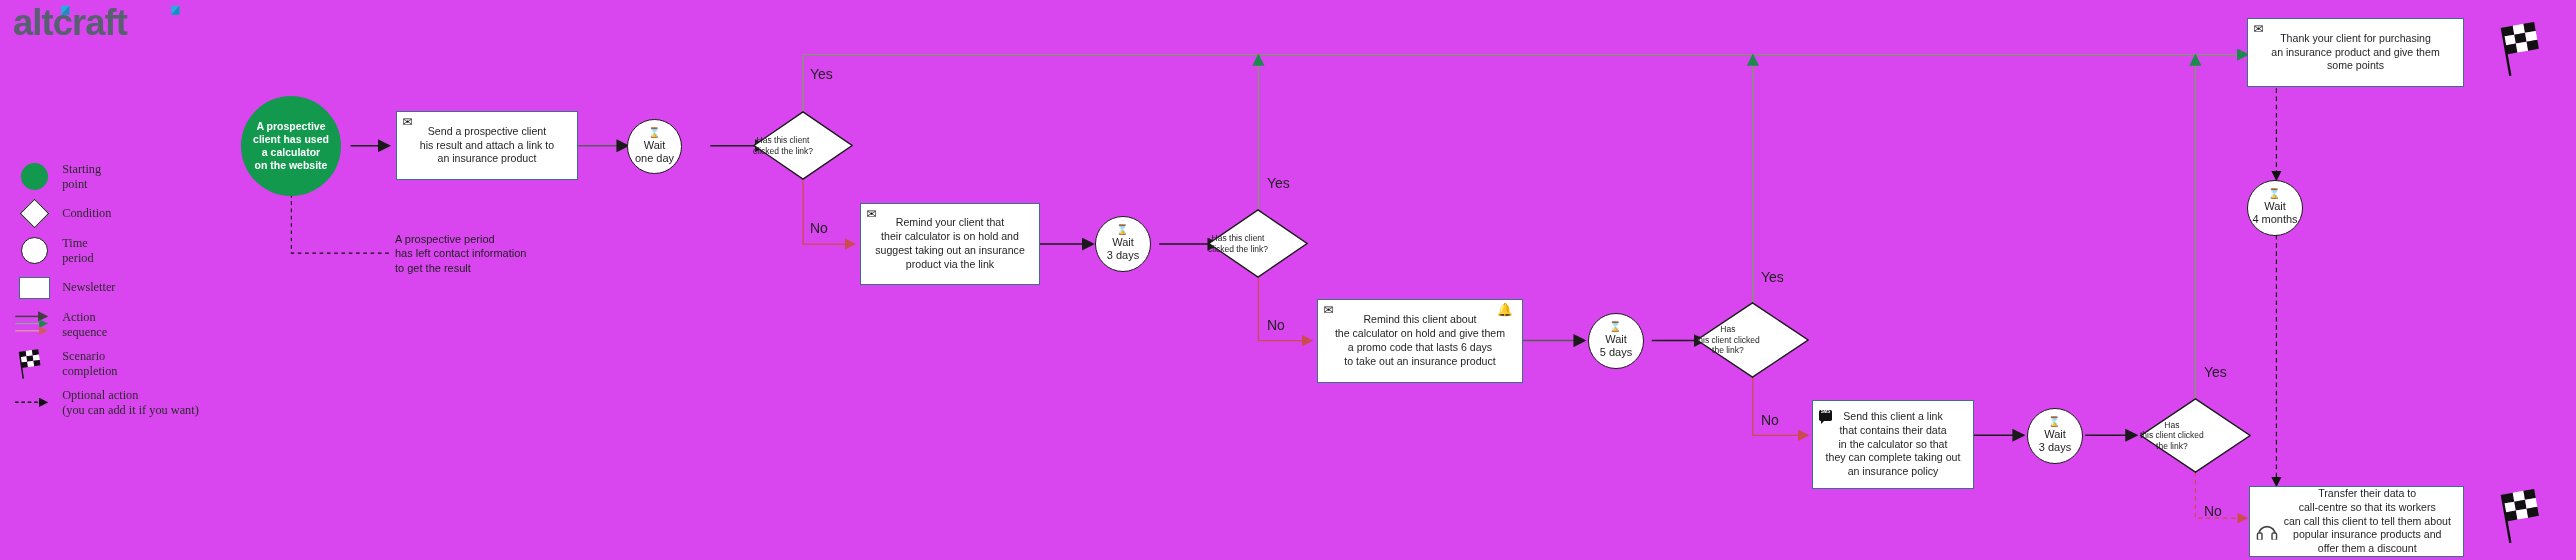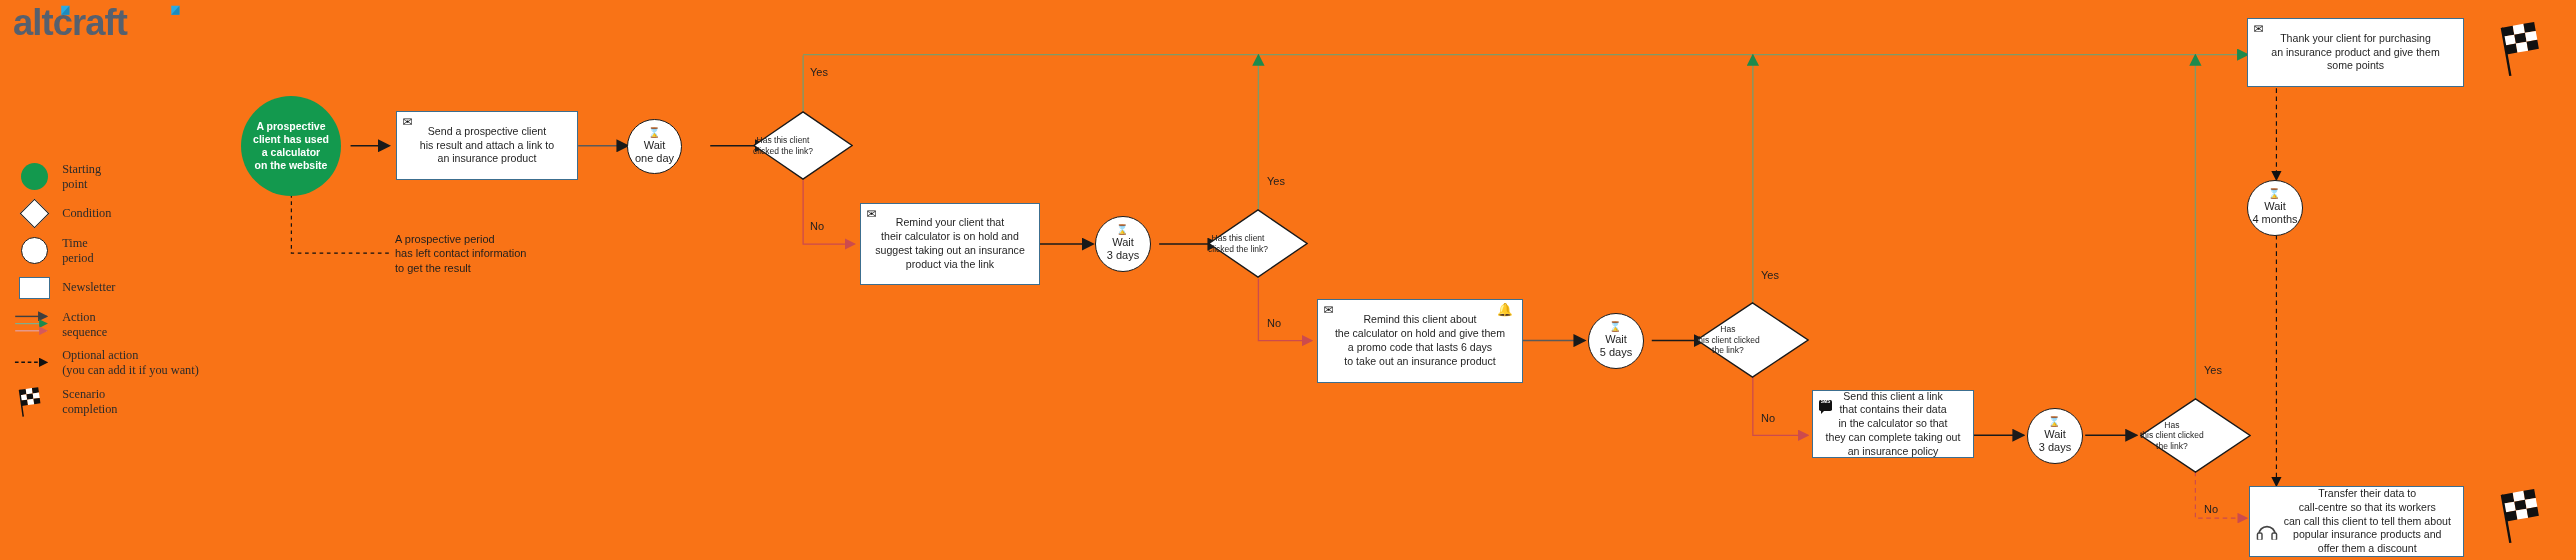--- a/index.html
+++ b/index.html
@@ -5,21 +5,21 @@
   * { box-sizing: border-box; }
   html, body {
     margin: 0; padding: 0;
     background: #ffffff;
     font-family: "Liberation Sans", sans-serif;
   }
   #canvas {
     position: relative;
     width: 2576px;
     height: 561px;
-    background: #f97316;
+    background: #d946ef;
     overflow: hidden;
     padding-left: 8px;
   }
 
   
   #logo {
     position: absolute;
     left: 12.7px; top: 1.8px;
     width: 191px; height: 42px;
   }
@@ -175,21 +175,21 @@
     z-index: 2;
     font-size: 8.5px;
     line-height: 1.22;
     color: #1f1f1f;
     text-align: center;
     white-space: pre-line;
   }
 
   .edge-label {
     position: absolute;
-    font-size: 11px;
+    font-size: 14px;
     color: #1f1f1f;
   }
 
   .flag { position: absolute; }
 
   .note-text {
     position: absolute;
     font-size: 11px;
     line-height: 1.3;
     color: #1f1f1f;
@@ -268,52 +268,52 @@
           <line x1="1" y1="14" x2="36" y2="14" stroke="#7fae8c" stroke-width="1.4" marker-end="url(#lgg)"></line>
           <line x1="1" y1="22" x2="36" y2="22" stroke="#e2a0a1" stroke-width="1.4" marker-end="url(#lgr)"></line>
         </svg>
       </div>
       <div class="legend-label">Action
 sequence</div>
     </div>
 
     <div class="legend-row">
       <div class="legend-glyph">
-        <svg width="42" height="14.6" viewBox="0 0 46 16">
-          <defs>
-            <marker id="lgd" markerWidth="7" markerHeight="7" refX="6" refY="3.5" orient="auto">
-              <path d="M0,0 L7,3.5 L0,7 z" fill="#111"></path>
-            </marker>
-          </defs>
-          <line x1="1" y1="8" x2="36" y2="8" stroke="#111" stroke-width="1.5" stroke-dasharray="4,3" marker-end="url(#lgd)"></line>
-        </svg>
-      </div>
-      <div class="legend-label">Optional action
-(you can add it if you want)</div>
-    </div>
-
-    <div class="legend-row">
-      <div class="legend-glyph">
         <svg width="36" height="31" viewBox="0 0 40 34">
           <g transform="rotate(-8 18 12)">
             <rect x="4" y="2" width="7" height="6" fill="#111"></rect>
             <rect x="11" y="2" width="7" height="6" fill="#fff"></rect>
             <rect x="18" y="2" width="7" height="6" fill="#111"></rect>
             <rect x="4" y="8" width="7" height="6" fill="#fff"></rect>
             <rect x="11" y="8" width="7" height="6" fill="#111"></rect>
             <rect x="18" y="8" width="7" height="6" fill="#fff"></rect>
             <rect x="4" y="14" width="7" height="6" fill="#111"></rect>
             <rect x="11" y="14" width="7" height="6" fill="#fff"></rect>
             <rect x="18" y="14" width="7" height="6" fill="#111"></rect>
             <rect x="3.2" y="2" width="1.6" height="30" fill="#111"></rect>
           </g>
         </svg>
       </div>
       <div class="legend-label">Scenario
 completion</div>
+    </div>
+
+    <div class="legend-row">
+      <div class="legend-glyph">
+        <svg width="42" height="14.6" viewBox="0 0 46 16">
+          <defs>
+            <marker id="lgd" markerWidth="7" markerHeight="7" refX="6" refY="3.5" orient="auto">
+              <path d="M0,0 L7,3.5 L0,7 z" fill="#111"></path>
+            </marker>
+          </defs>
+          <line x1="1" y1="8" x2="36" y2="8" stroke="#111" stroke-width="1.5" stroke-dasharray="4,3" marker-end="url(#lgd)"></line>
+        </svg>
+      </div>
+      <div class="legend-label">Optional action
+(you can add it if you want)</div>
     </div>
   </div>
 
   <svg class="wires" viewBox="0 0 2829 616" width="2576" height="561">
     <defs>
       <marker id="ak" markerWidth="9" markerHeight="9" refX="7.5" refY="4.5" orient="auto">
         <path d="M0,0 L9,4.5 L0,9 z" fill="#1a1a1a"></path>
       </marker>
       <marker id="ag" markerWidth="9" markerHeight="9" refX="7.5" refY="4.5" orient="auto">
         <path d="M0,0 L9,4.5 L0,9 z" fill="#1d8a4d"></path>
@@ -453,21 +453,21 @@
     <svg class="diamond-shape" viewBox="0 0 124 84" preserveAspectRatio="none">
       <polygon points="62,1 123,42 62,83 1,42" fill="#fff" stroke="#1a1a1a" stroke-width="1.5"></polygon>
     </svg>
     <span class="diamond-label">Has
 this client clicked
 the link?</span>
   </div>
   <div class="edge-label" style="left:1761px; top:269px;">Yes</div>
   <div class="edge-label" style="left:1761px; top:412px;">No</div>
 
-  <div class="node msg-box" style="left:1812px; top:390px; width:162px; height:68px;">
+  <div class="node msg-box" style="left:1812px; top:400px; width:162px; height:89px;">
     <span class="box-icon icon-sms">SMS</span>
     <span class="box-text">Send this client a link
 that contains their data
 in the calculator so that
 they can complete taking out
 an insurance policy</span>
   </div>
 
   <div class="node wait-circle" style="left:2027px; top:408px; width:56px; height:56px;">
     <span class="hourglass">⌛</span>

